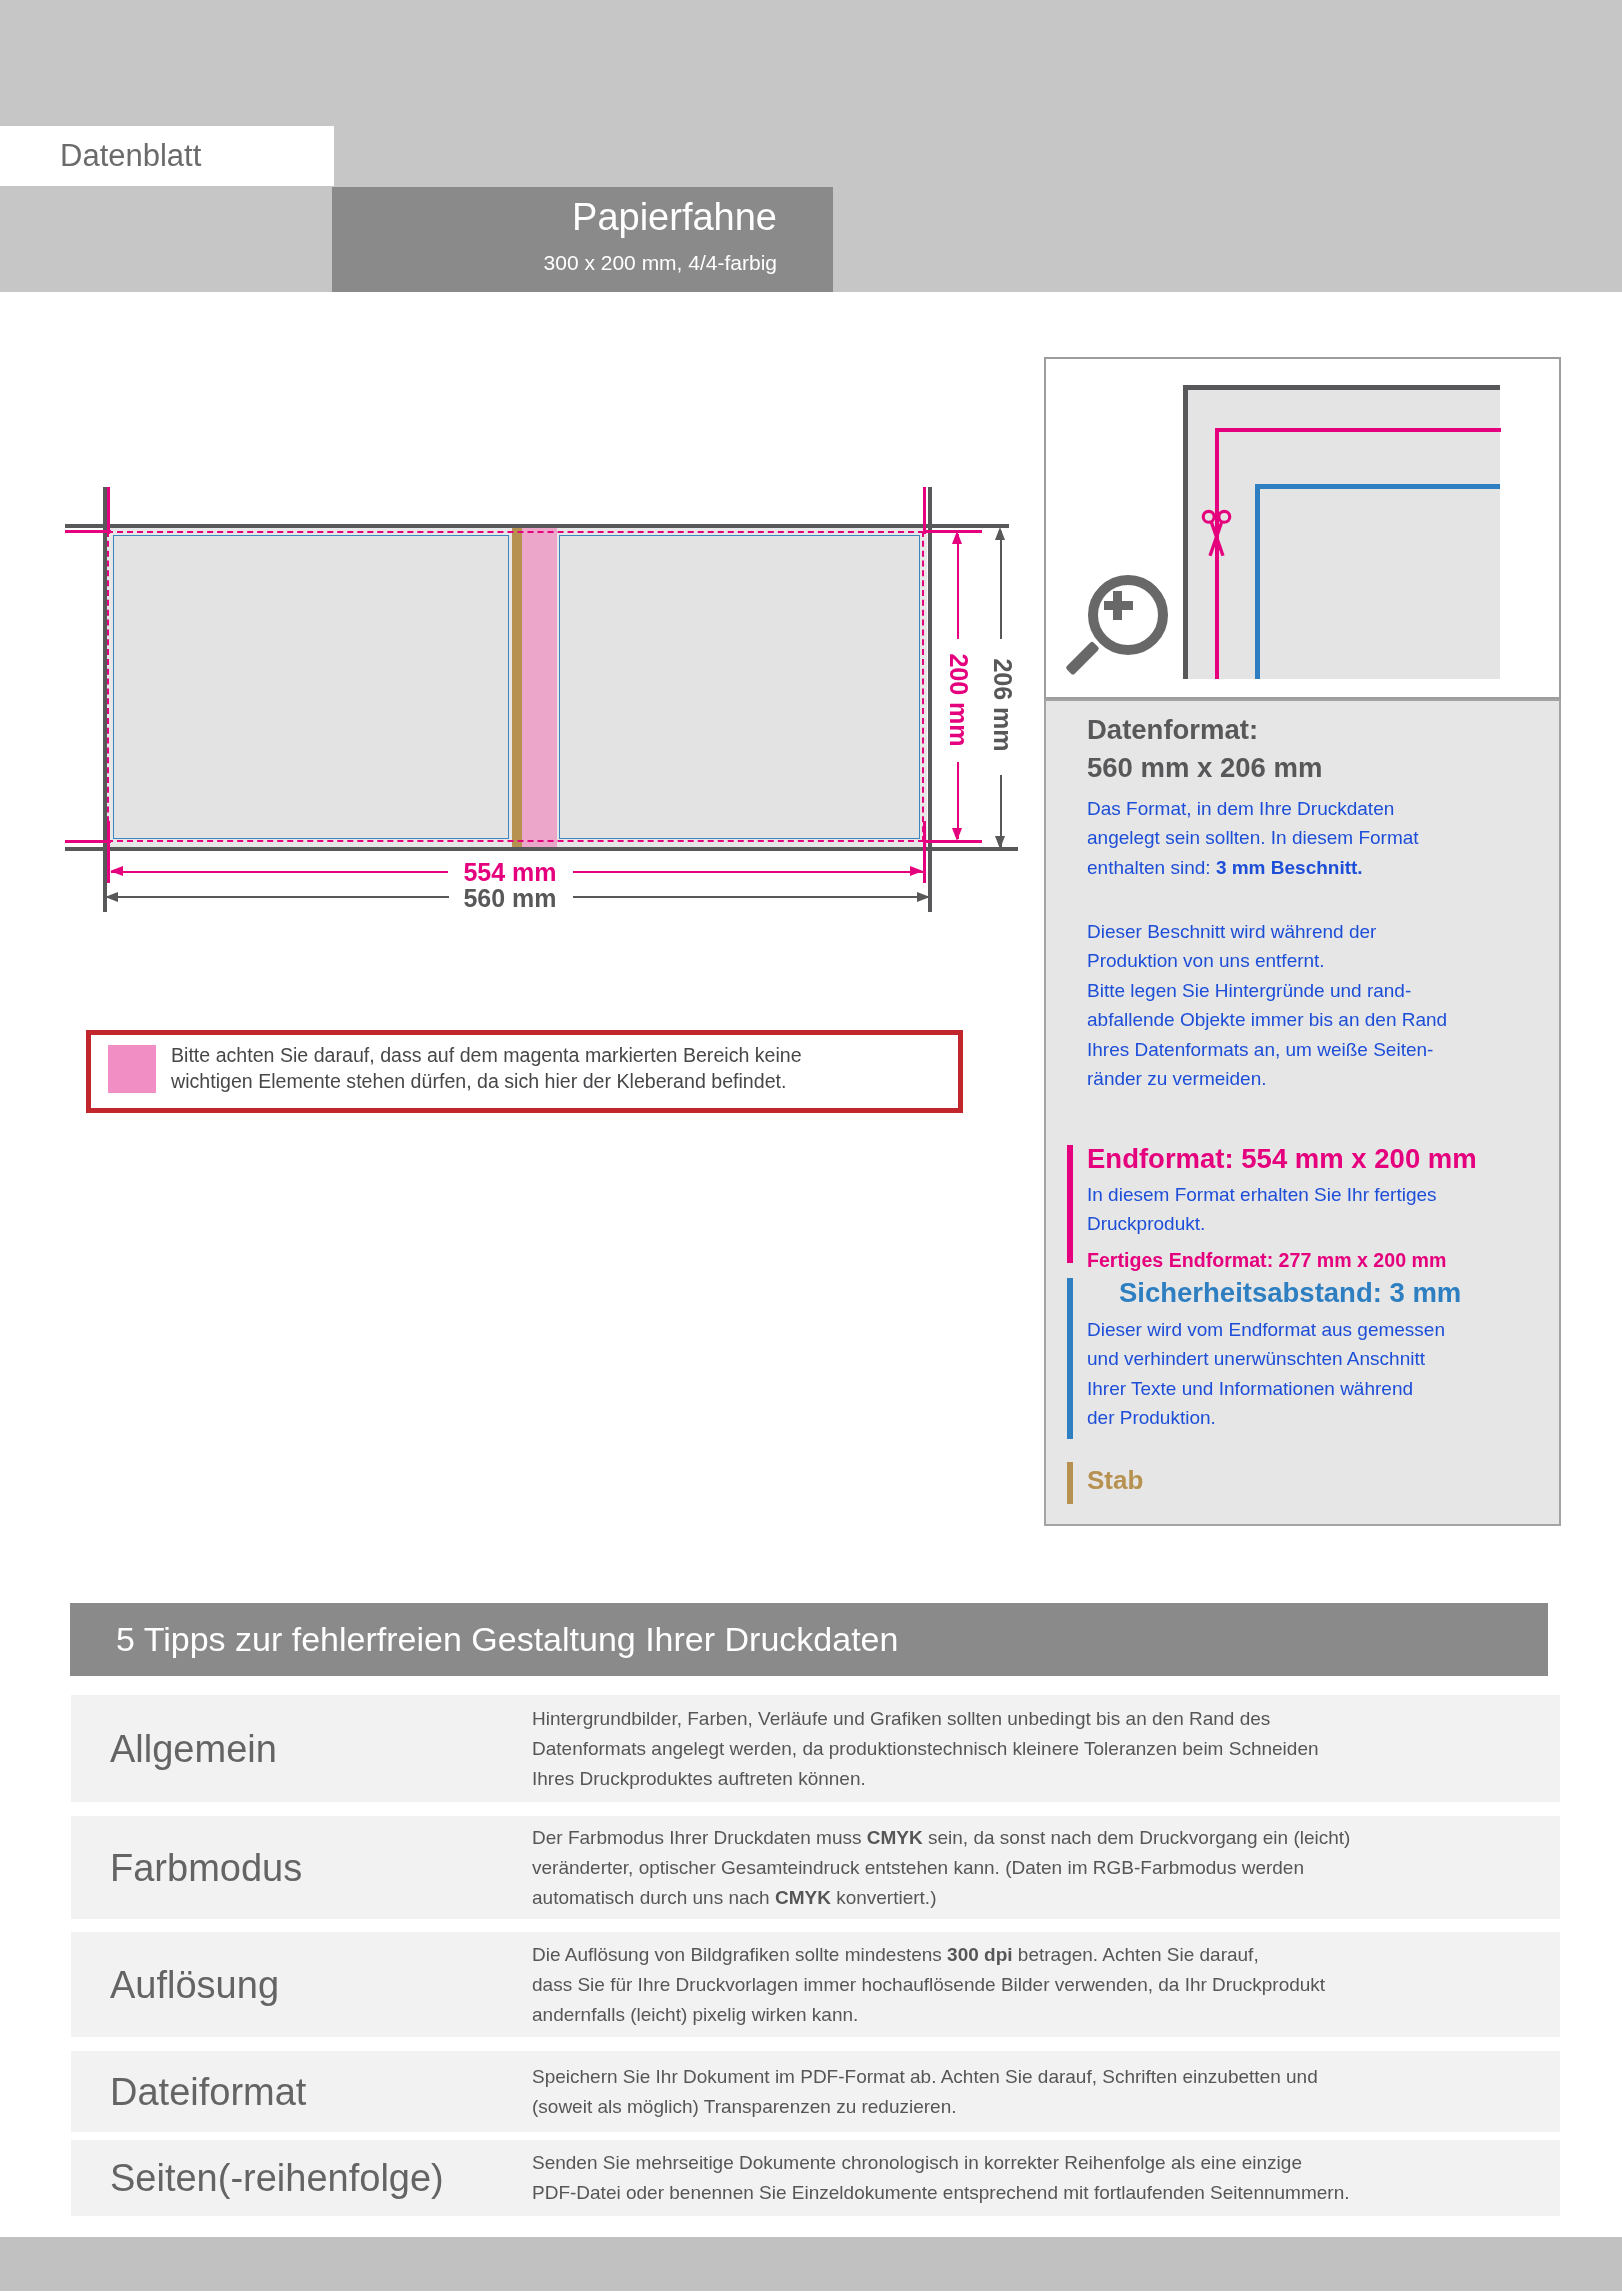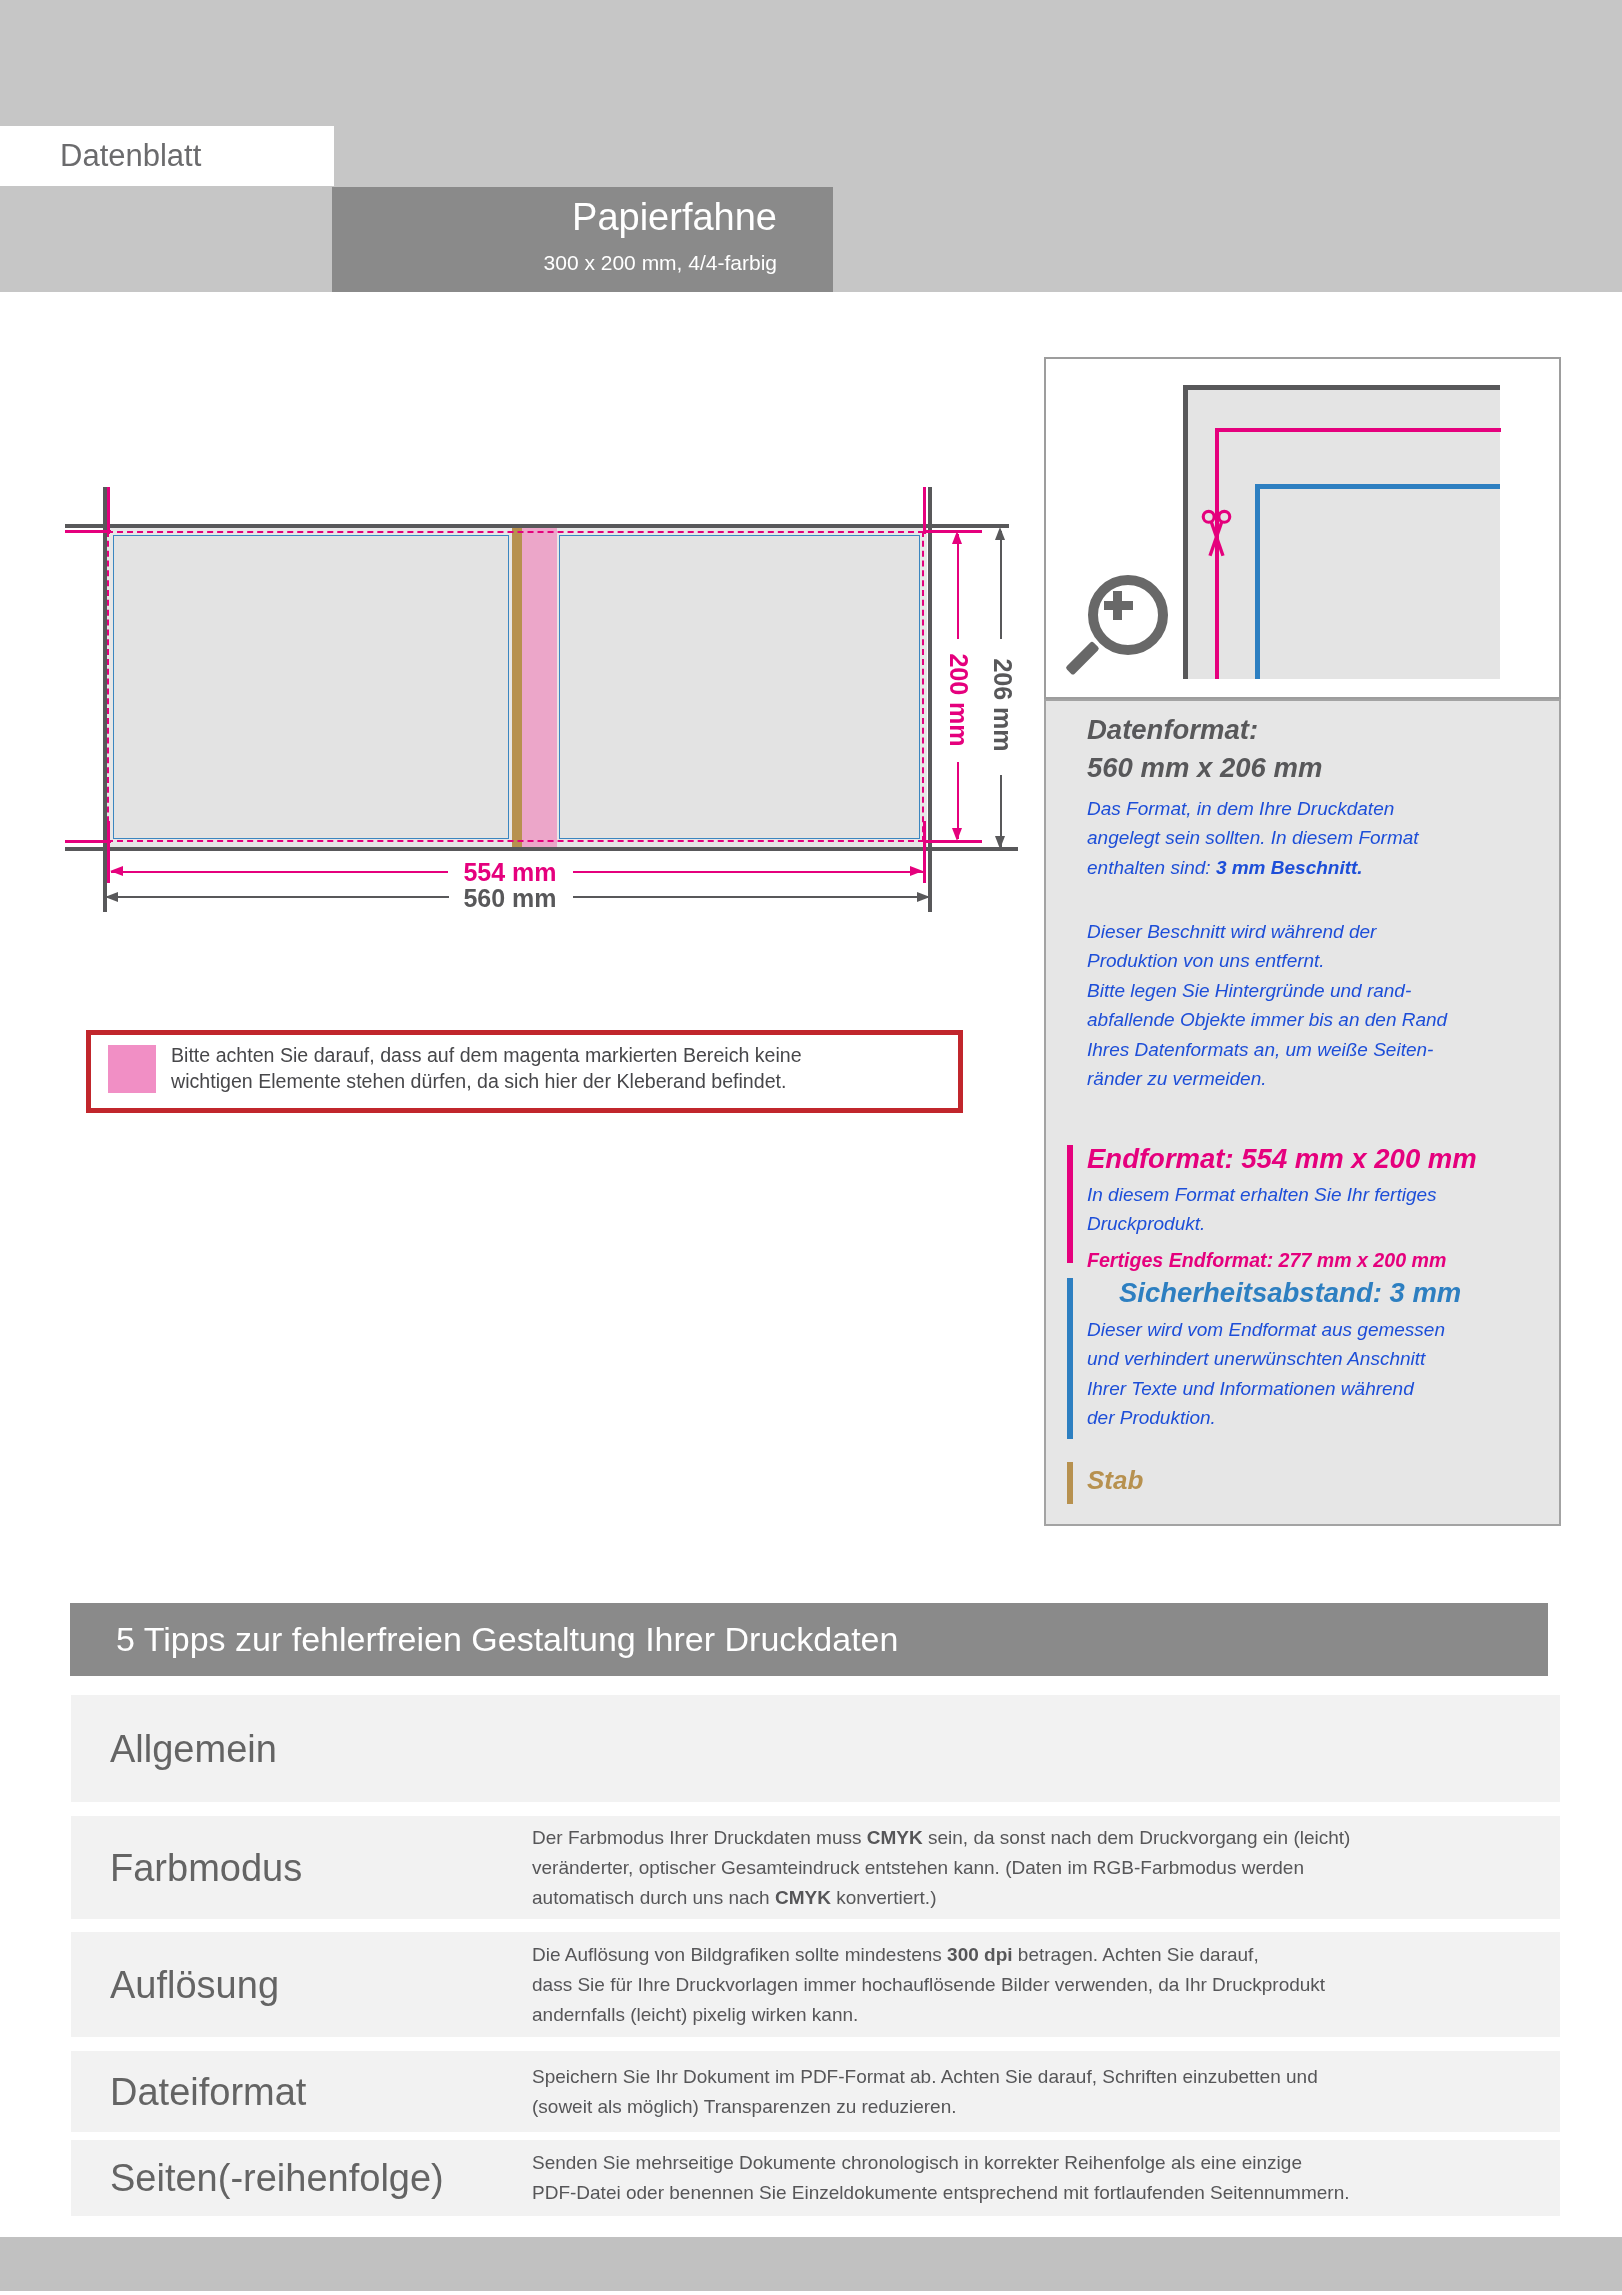--- a/index.html
+++ b/index.html
@@ -40,21 +40,21 @@
   .il-mg-h{position:absolute;left:169px;top:69px;width:286px;height:3.9px;background:#e5007d;}
   .il-mg-v{position:absolute;left:169px;top:69px;width:3.9px;height:251px;background:#e5007d;}
   .il-bl-h{position:absolute;left:209px;top:125px;width:245px;height:4.6px;background:#2d7fc1;}
   .il-bl-v{position:absolute;left:209px;top:125px;width:4.6px;height:195px;background:#2d7fc1;}
   .scissors{position:absolute;left:152px;top:150px;}
   .loupe-ring{position:absolute;left:42px;top:216px;width:60px;height:60px;border:10.5px solid #686868;border-radius:50%;}
   .loupe-h{position:absolute;left:58px;top:242px;width:29px;height:8.5px;background:#686868;}
   .loupe-v{position:absolute;left:67px;top:232px;width:8.5px;height:29px;background:#686868;}
   .loupe-handle{position:absolute;left:31px;top:280px;width:10.5px;height:38px;background:#686868;transform:rotate(45deg);border-radius:2.6px;}
   
-  .info-panel{left:1044px;top:699px;width:517px;height:827px;background:#e6e6e6;border:2.6px solid #a3a3a3;box-sizing:border-box;font-style:italic;}
+  .info-panel{left:1044px;top:699px;width:517px;height:827px;background:#e6e6e6;border:2.6px solid #a3a3a3;box-sizing:border-box;}
   .ip-h{position:absolute;left:41px;font-size:27.5px;font-weight:bold;color:#58585a;white-space:nowrap;}
   .ip-p{position:absolute;left:41px;font-size:19px;line-height:29.4px;color:#1d4ed8;white-space:pre-line;}
   .ip-bar{position:absolute;left:21px;width:5.9px;}
   .bar-mg{background:#e5007d;}
   .bar-bl{background:#2d7fc1;}
   .bar-tan{background:#b7914f;}
   .ef-title{top:442px;color:#e5007d;}
   .ef-note{position:absolute;left:41px;top:548px;font-size:19.6px;font-weight:bold;color:#e5007d;white-space:nowrap;}
   .sa-title{top:576px;color:#2d7fc1;margin-left:32px;}
   .stab-title{top:764px;color:#b7914f;font-size:26px;}
@@ -184,20 +184,23 @@
  der Produktion.</div>
 
     <div class="ip-bar bar-tan" style="top:761px;height:42px;"></div>
     <div class="ip-h stab-title" style="font-weight:bold;">Stab</div>
   </div>
 
   <div class="abs tips-header">5 Tipps zur fehlerfreien Gestaltung Ihrer Druckdaten</div>
 
   <div class="abs tip-row" style="top:1695px;height:107px;">
     <div class="tip-label">Allgemein</div>
+    <div class="tip-body">Hintergrundbilder, Farben, Verläufe und Grafiken sollten unbedingt bis an den Rand des
+Datenformats angelegt werden, da produktionstechnisch kleinere Toleranzen beim Schneiden
+Ihres Druckproduktes auftreten können.</div>
   </div>
   <div class="abs tip-row" style="top:1816px;height:103px;">
     <div class="tip-label">Farbmodus</div>
     <div class="tip-body">Der Farbmodus Ihrer Druckdaten muss <b>CMYK</b> sein, da sonst nach dem Druckvorgang ein (leicht)
 veränderter, optischer Gesamteindruck entstehen kann. (Daten im RGB-Farbmodus werden
 automatisch durch uns nach <b>CMYK</b> konvertiert.)</div>
   </div>
   <div class="abs tip-row" style="top:1932px;height:105px;">
     <div class="tip-label">Auflösung</div>
     <div class="tip-body">Die Auflösung von Bildgrafiken sollte mindestens <b>300 dpi</b> betragen. Achten Sie darauf,

